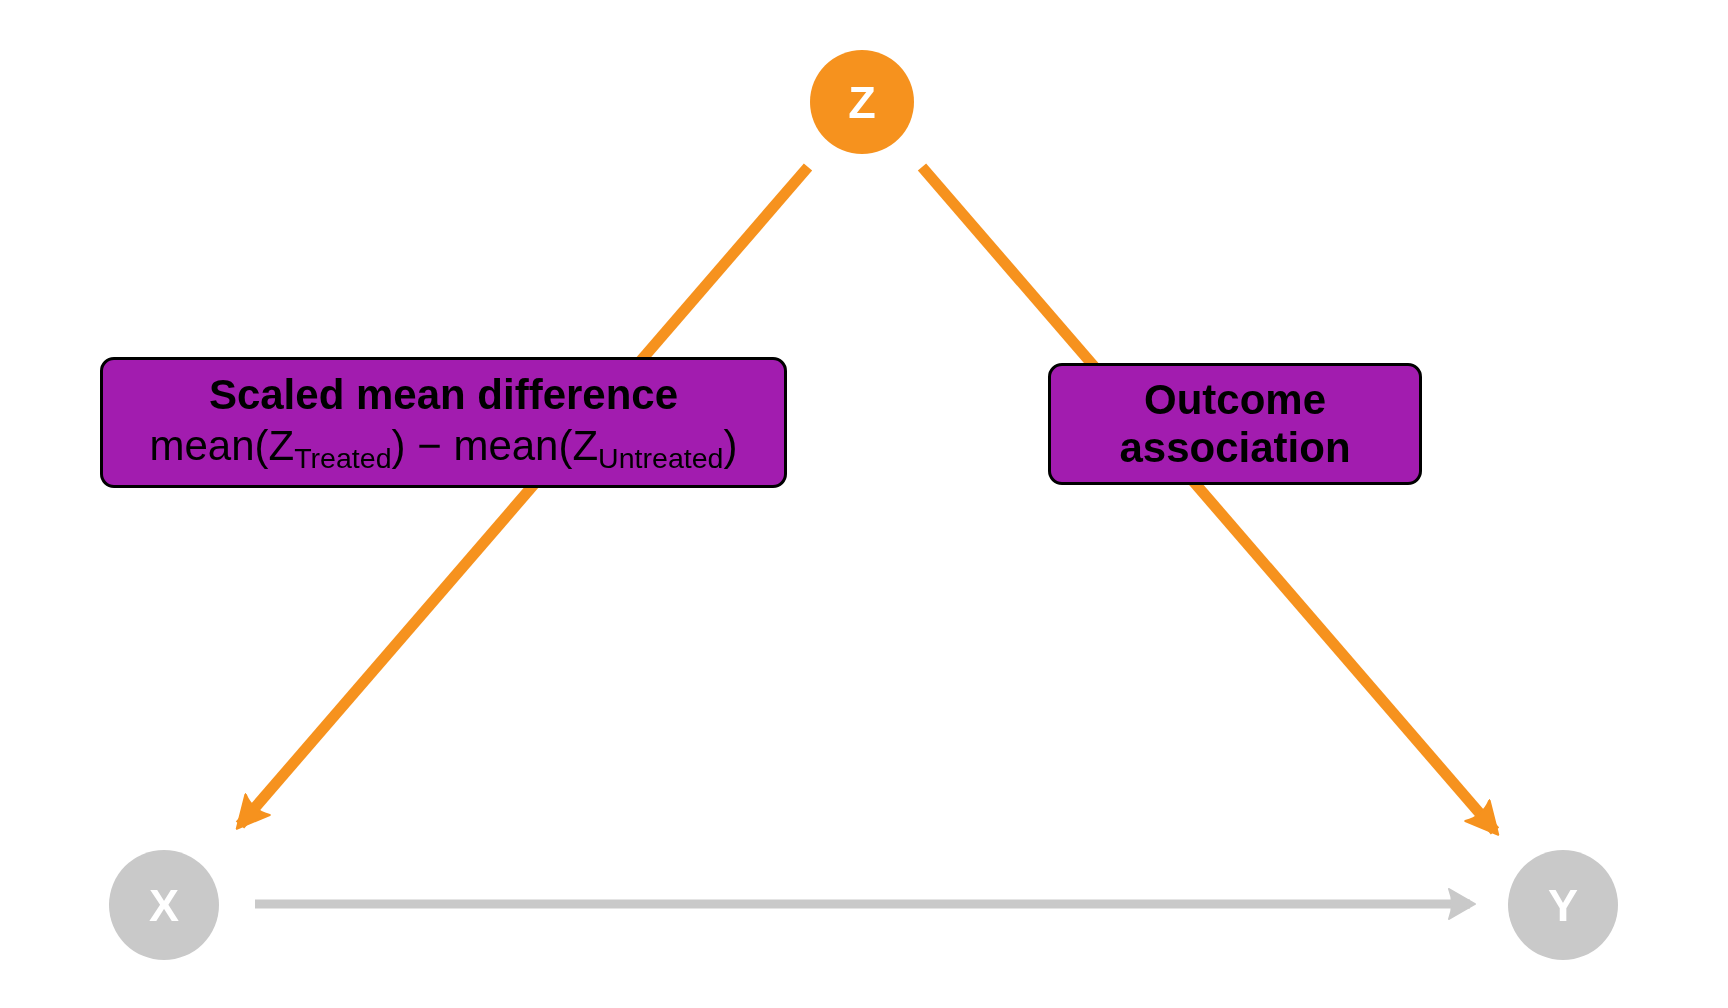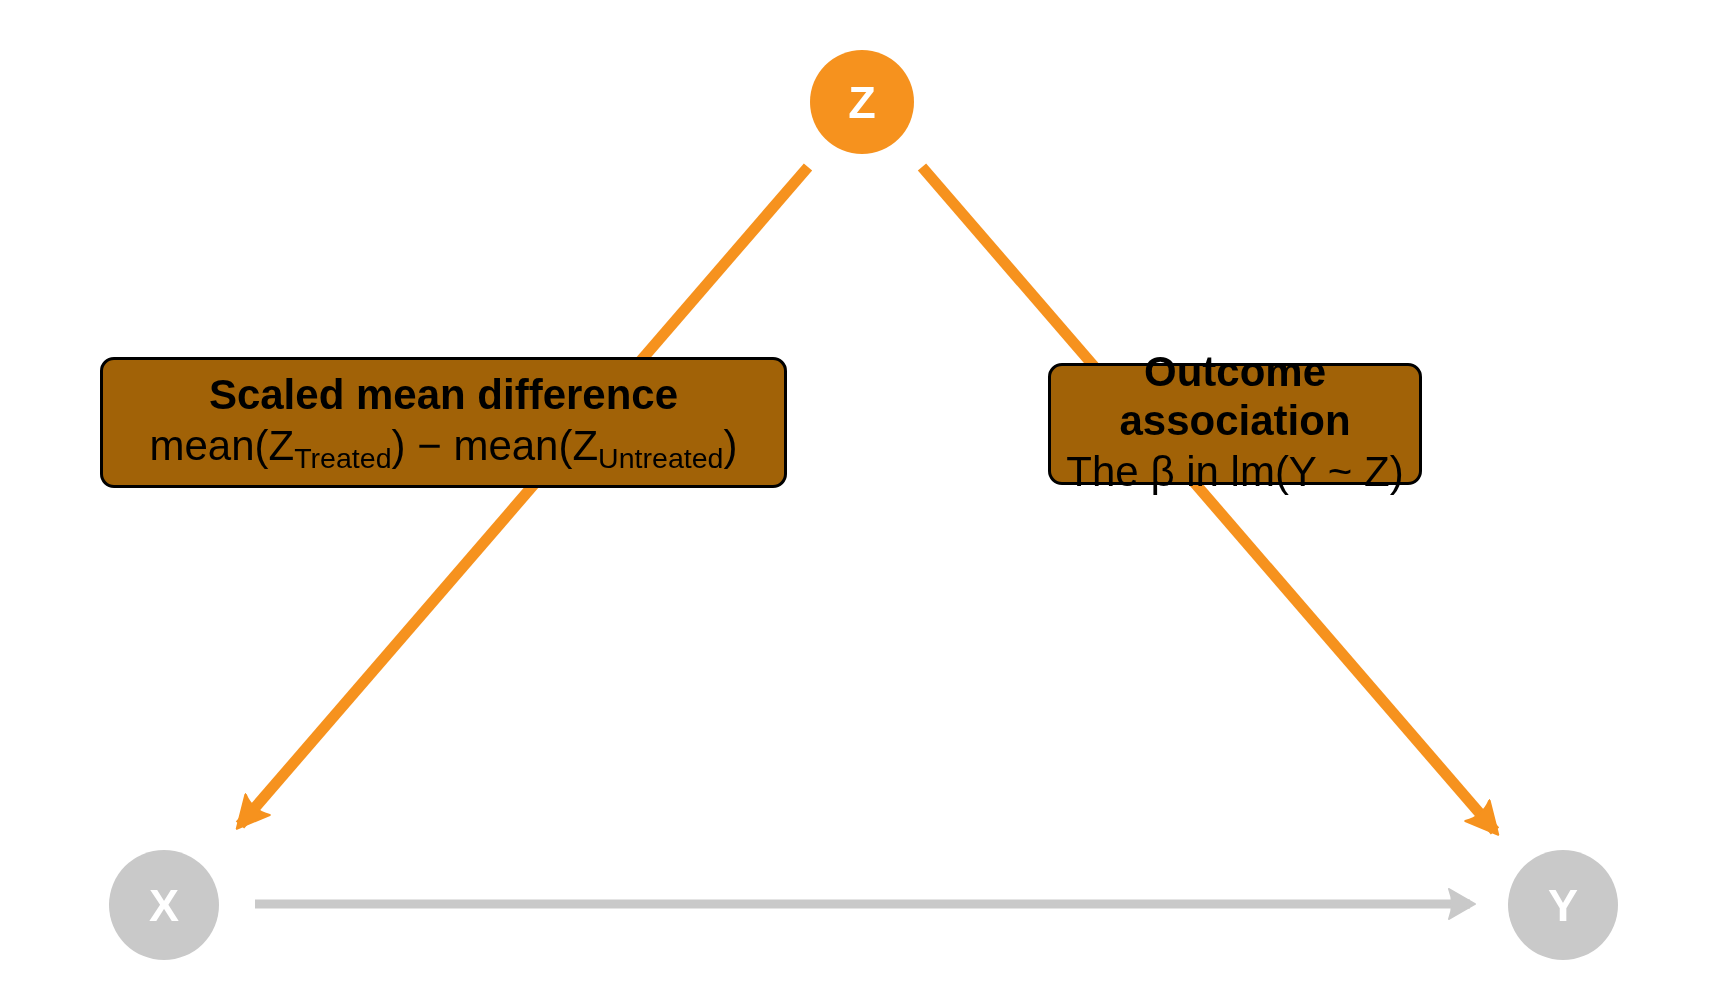--- a/index.html
+++ b/index.html
@@ -53,21 +53,21 @@
   .node-y {
     left: 1508px;
     top: 850px;
     width: 110px;
     height: 110px;
     background: #C9C9C9;
   }
   .label-box {
     position: absolute;
     box-sizing: border-box;
-    background: #a16207;
+    background: #a21caf;
     border: 3px solid #000000;
     border-radius: 14px;
     z-index: 3;
     display: flex;
     flex-direction: column;
     align-items: center;
     justify-content: center;
     text-align: center;
     color: #000000;
   }
@@ -137,16 +137,15 @@
 
   <div class="label-box label-box-left">
     <div class="box-title">Scaled mean difference</div>
     <div class="box-formula">
       <span>mean(Z</span><sub>Treated</sub><span>) − mean(Z</span><sub>Untreated</sub><span>)</span>
     </div>
   </div>
 
   <div class="label-box label-box-right">
     <div class="box-title">Outcome association</div>
-    <div class="box-formula">The β in lm(Y ~ Z)</div>
   </div>
 
 </div>
 
 </body></html>

